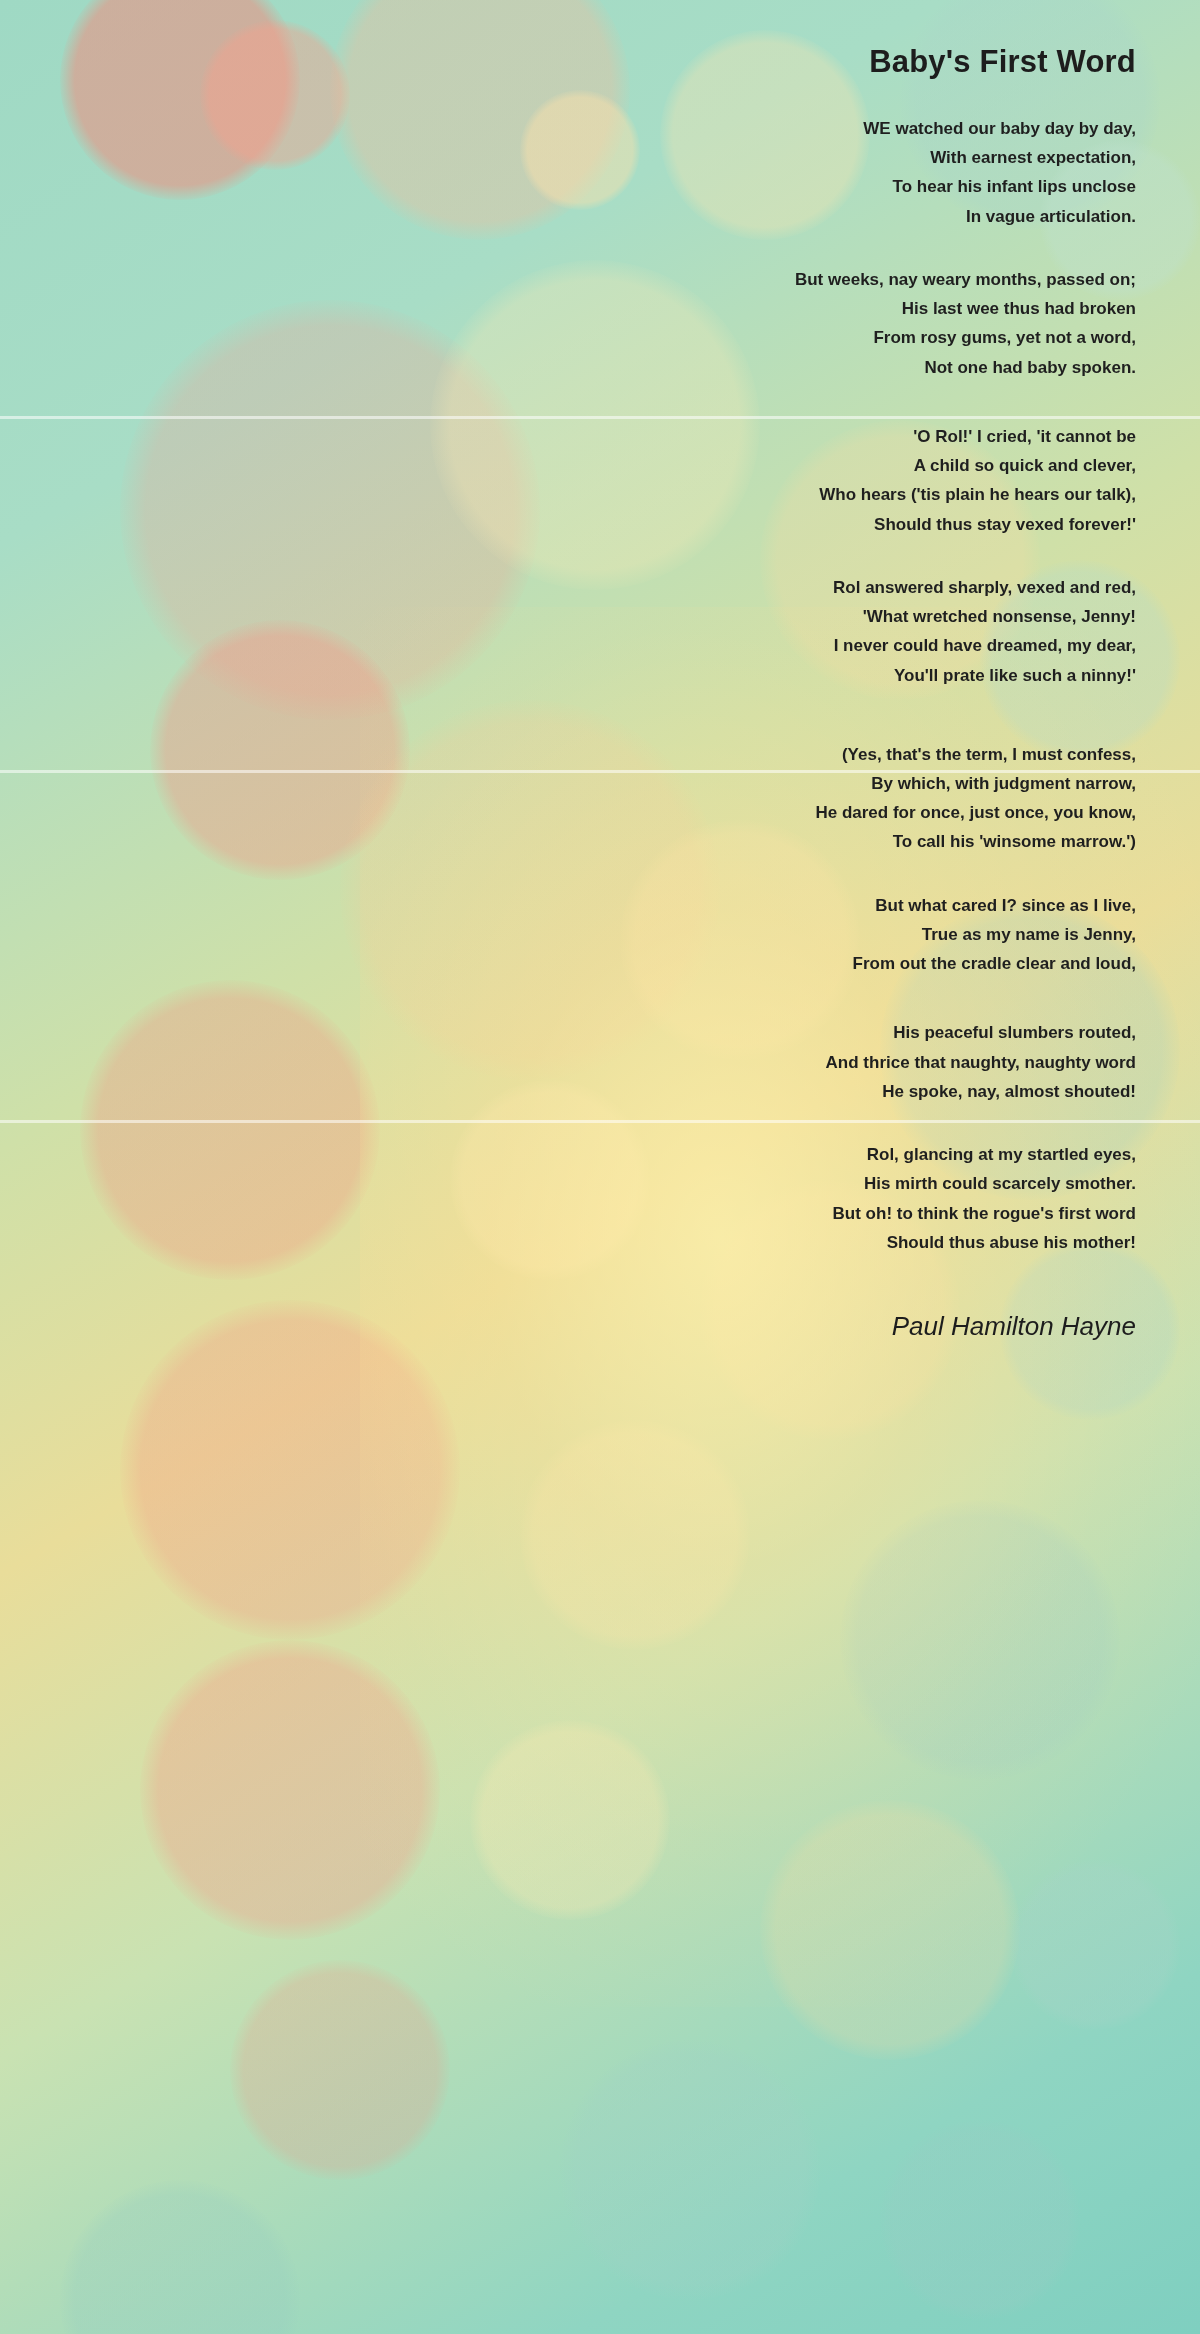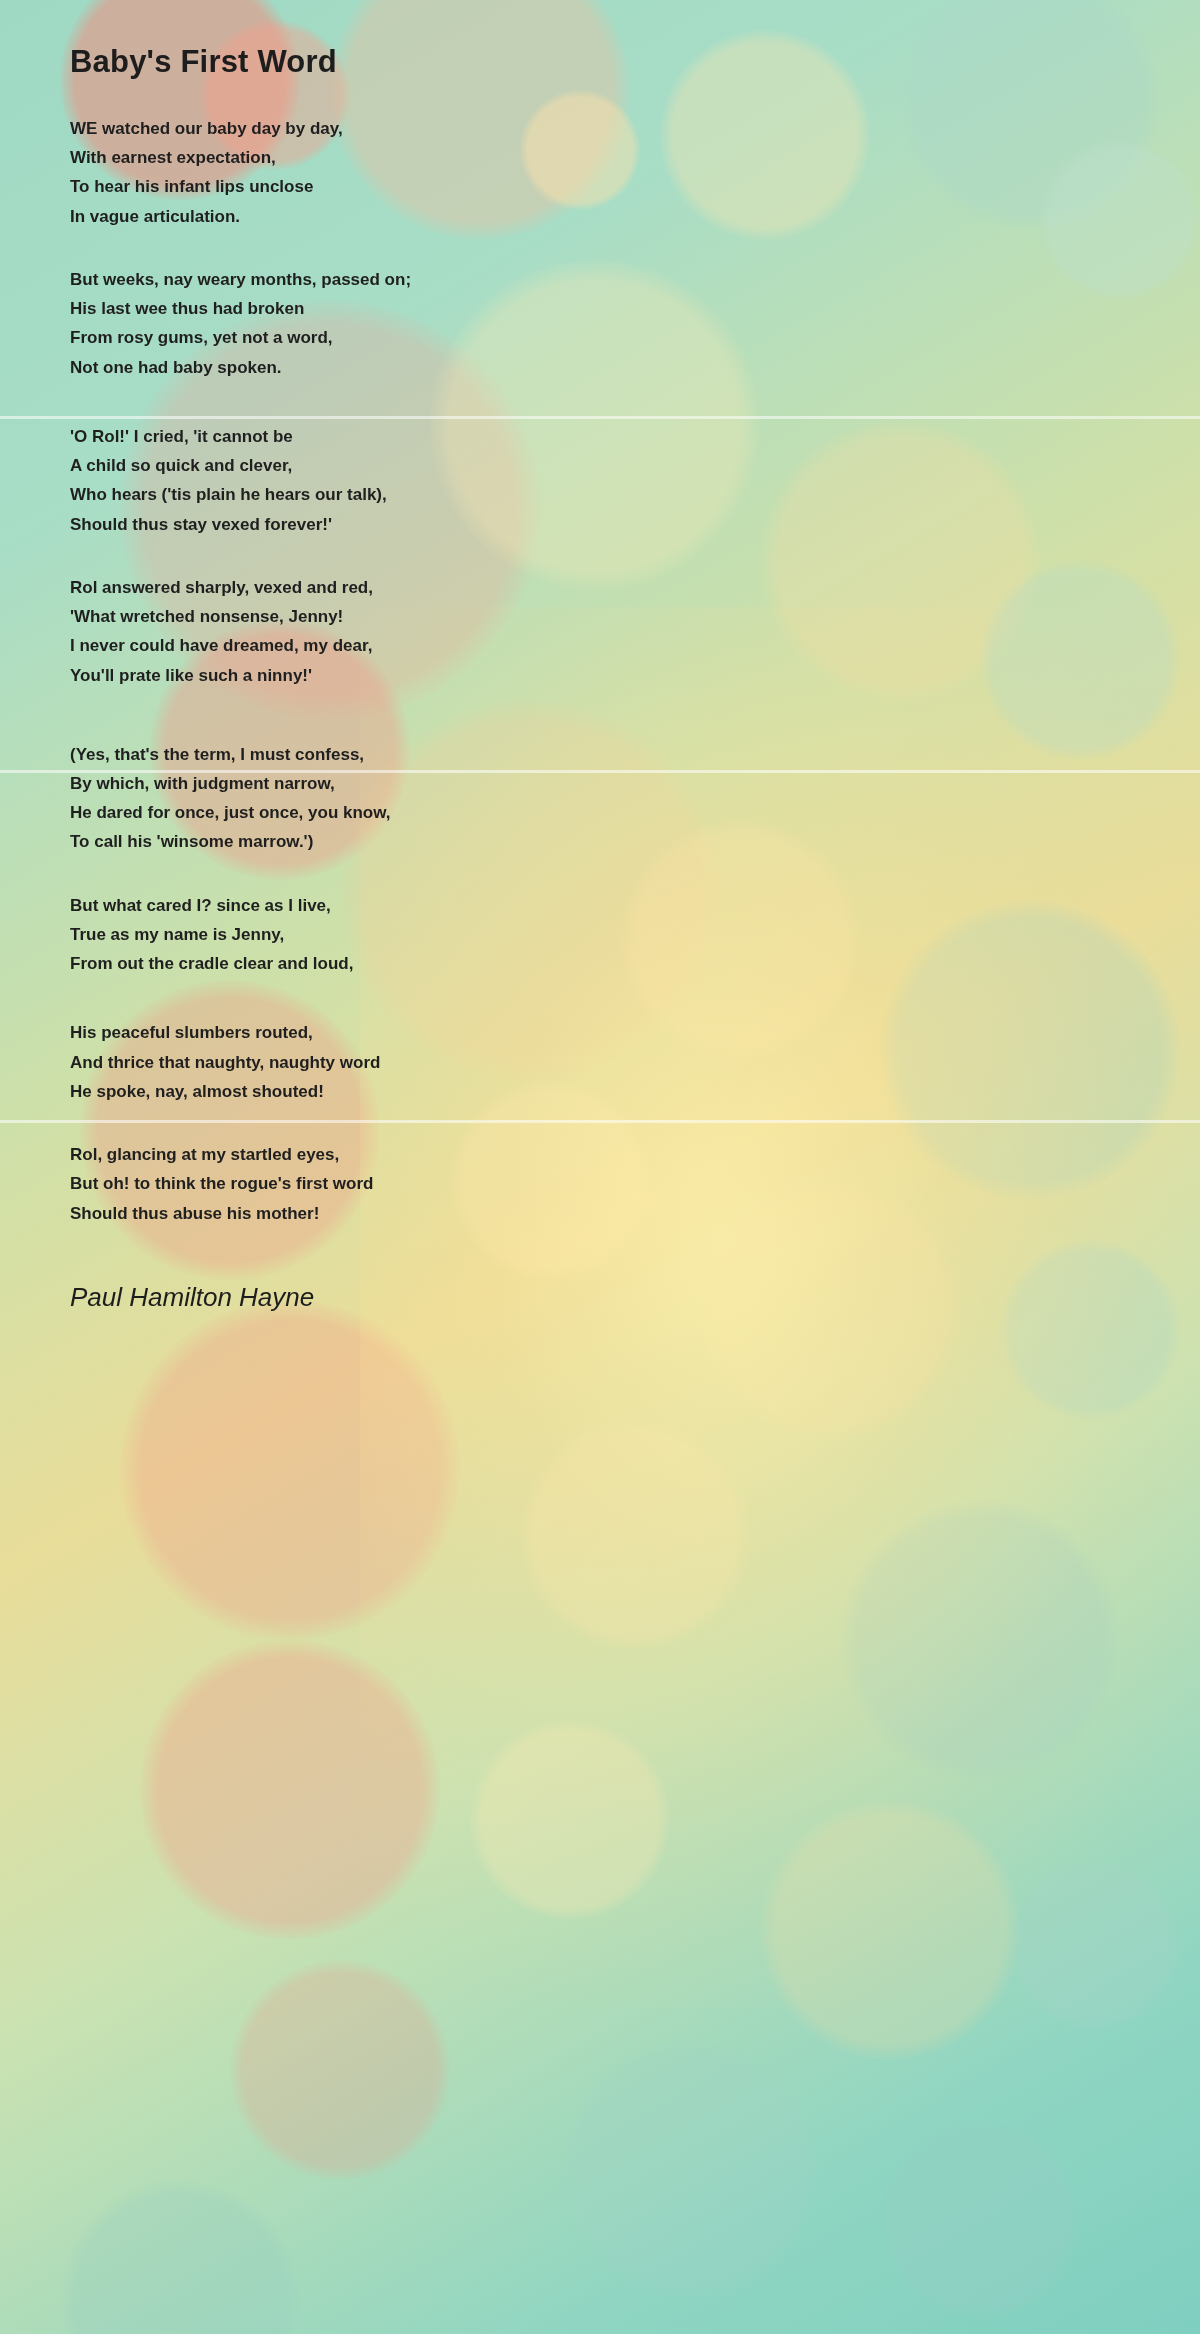--- a/index.html
+++ b/index.html
@@ -44,20 +44,21 @@
     left: 0;
     width: 100%;
     height: 3px;
     background: rgba(255,255,255,0.55);
     pointer-events: none;
   }
   .content {
     position: relative;
     z-index: 5;
     padding: 44px 64px 40px 64px;
+    text-align: right;
   }
   .poem-title {
     font-size: 31px;
     font-weight: bold;
     color: #1d1d1d;
     margin: 0 0 34px 6px;
     letter-spacing: 0.2px;
   }
   .stanza {
     margin: 0 0 34px 6px;
@@ -163,19 +164,20 @@
     </div>
 
     <div class="stanza" style="margin-top:40px">
       <div class="line">His peaceful slumbers routed,</div>
       <div class="line">And thrice that naughty, naughty word</div>
       <div class="line">He spoke, nay, almost shouted!</div>
     </div>
 
     <div class="stanza">
       <div class="line">Rol, glancing at my startled eyes,</div>
+      <div class="line">His mirth could scarcely smother.</div>
       <div class="line">But oh! to think the rogue's first word</div>
       <div class="line">Should thus abuse his mother!</div>
     </div>
 
     <div class="author">Paul Hamilton Hayne</div>
   </div>
 </div>
 
 </body></html>

